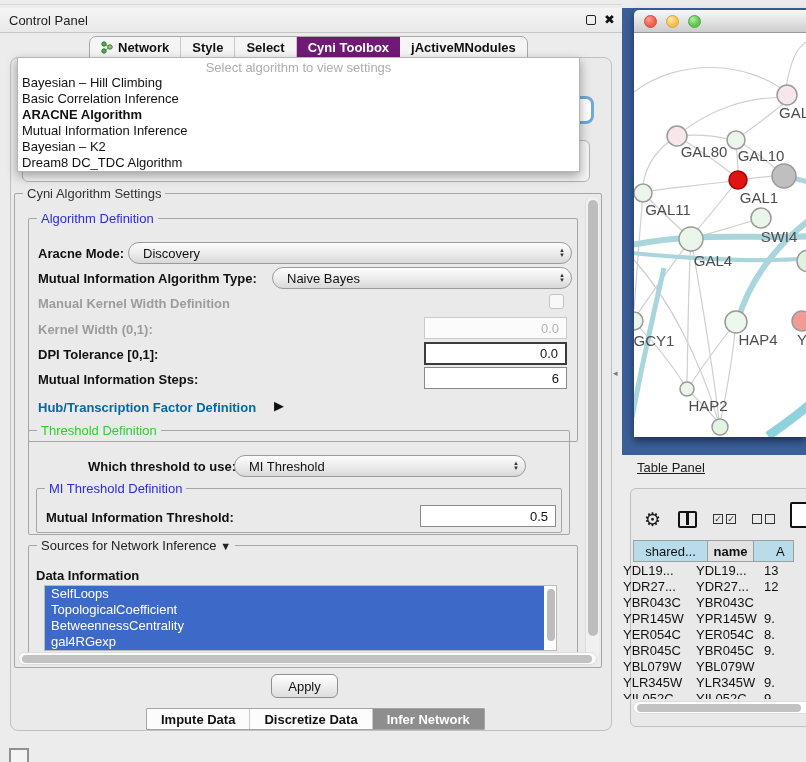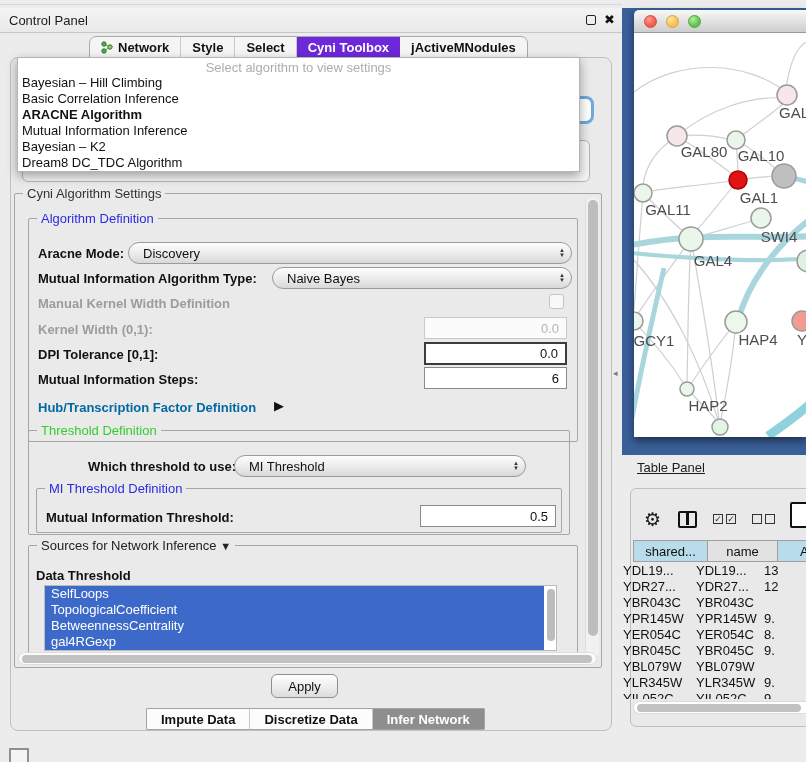--- a/index.html
+++ b/index.html
@@ -11,21 +11,21 @@
   
   .topline { left:0; top:4px; width:622px; height:1px; background:#D8D8D8; }
   .titlebar { left:0; top:8px; width:622px; height:25px; background:linear-gradient(#F4F4F4,#E9E9E9); border-bottom:1px solid #C6C6C6; display:flex; align-items:center; }
   .titlebar .t { font-size:13px; color:#1c1c1c; padding-left:9px; }
   .float-btn { position:absolute; right:26px; top:7px; width:10px; height:10px; border:1.5px solid #222; border-radius:2px; }
   .close-btn { position:absolute; right:7px; top:4px; font-size:13px; font-weight:bold; color:#111; }
 
   .tabstrip { left:89px; top:36px; height:22px; display:flex; background:#F5F5F5; border:1px solid #A9A9A9; border-radius:7px 7px 0 0; overflow:hidden; }
   .tab { display:flex; align-items:center; gap:4px; padding:0 11px; font-size:13px; font-weight:bold; color:#111; border-right:1px solid #C9C9C9; white-space:nowrap; }
   .tab:last-child { border-right:none; }
-  .tab.sel { background:#6d28d9; color:#FFF; border-right:none; }
+  .tab.sel { background:#701a75; color:#FFF; border-right:none; }
 
   .panel { left:10px; top:57px; width:602px; height:674px; background:#EAEAEA; border:1px solid #C0C0C0; border-radius:8px; }
 
   
   .ghost-combo { left:560px; top:96px; width:34px; height:28px; border:3px solid #6FA8DC; border-radius:8px; background:#fff; }
   .ghost-group { left:22px; top:140px; width:568px; height:42px; border:1px solid #B5B5B5; border-radius:6px; background:#F4F4F4; }
 
   
   .dropdown { left:17px; top:57px; width:563px; height:115px; background:#FFF; border:1px solid #B5B5B5; box-shadow:0 4px 10px rgba(0,0,0,.35); z-index:50; }
   .dd-ph { height:17px; text-align:center; font-size:13px; color:#ADADAD; padding-top:2px; }
@@ -209,21 +209,21 @@
     <span class="legend blue">MI Threshold Definition</span>
   </div>
   <span class="lbl" style="left:46px; top:510px;">Mutual Information Threshold:</span>
   <div class="field" style="left:420px; top:505px; width:136px; height:22px;">
       <span>0.5</span>
     </div>
 
   <div class="group" style="left:28px; top:545px; width:550px; height:113px;">
     <span class="legend" style="color:#222;"><span>Sources for Network Inference</span> <span style="font-size:11px;">▼</span></span>
   </div>
-  <span class="lbl" style="left:36px; top:568px;">Data Threshold</span>
+  <span class="lbl" style="left:36px; top:568px;">Data Information</span>
   <div class="attr-list">
     <div class="attr-item">SelfLoops</div>
     <div class="attr-item">TopologicalCoefficient</div>
     <div class="attr-item">BetweennessCentrality</div>
     <div class="attr-item">gal4RGexp</div>
     <div class="vscroll-thumb" style="left:502px; top:3px; width:8px; height:52px;"></div>
   </div>
   <div class="hscroll-track" style="left:18px; top:652px; width:579px; height:13px;">
     <div class="hscroll-thumb" style="left:3px; top:2px; width:570px; height:8px;"></div>
   </div>
@@ -338,21 +338,21 @@
       </span>
     <span class="cbpair">
         <span class="cb"></span>
         <span class="cb"></span>
       </span>
   </div>
   <div class="abs docicon"></div>
 
   <div class="tbl-head">
     <div class="th hl" style="width:75px;">shared...</div>
-    <div class="th" style="width:70px;">name</div>
+    <div class="th" style="width:46px;font-weight:bold;">name</div>
     <div class="th hl" style="width:40px; justify-content:flex-start; padding-left:22px;">A</div>
   </div>
   <div class="tbl-body">
     <div class="tr">
         <span class="td c1">YDL19...</span>
         <span class="td c2">YDL19...</span>
         <span class="td c3">13</span>
       </div>
     <div class="tr">
         <span class="td c1">YDR27...</span>

